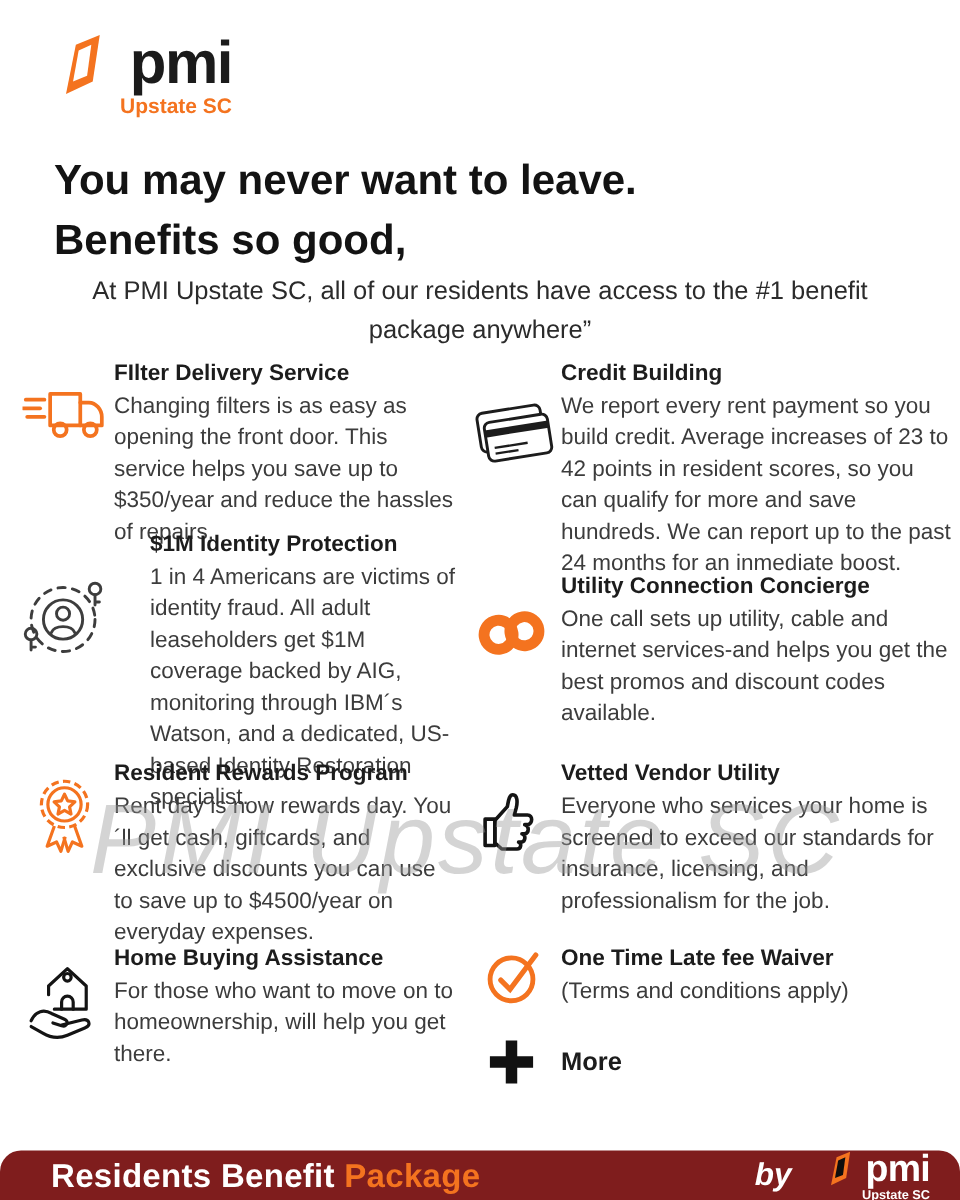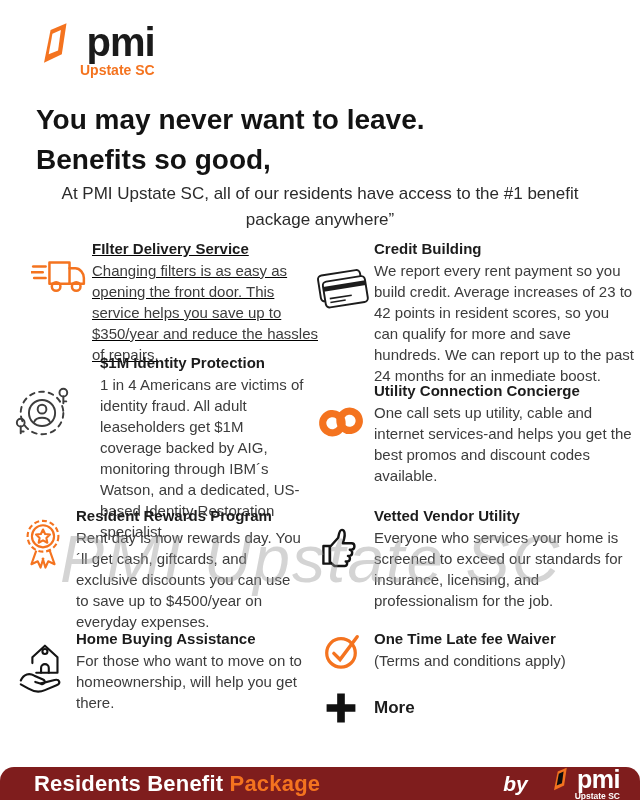--- a/index.html
+++ b/index.html
@@ -15,21 +15,21 @@
   
   .headline{position:absolute;left:36px;top:100px;font-size:28px;font-weight:700;color:#131313;line-height:40px;}
   .subtitle{position:absolute;left:0;right:0;top:181px;text-align:center;font-size:17px;color:#2b2b2b;line-height:26px;padding:0 48px;}
 
   
   .benefit{position:absolute;display:flex;z-index:1;}
   .bicon{flex:0 0 66px;display:flex;justify-content:center;align-items:flex-start;}
   .btext{flex:1;}
   .btitle{font-size:15px;font-weight:700;color:#1c1c1c;line-height:21px;margin-bottom:1px;}
   .bbody{font-size:15px;color:#3c3c3c;line-height:21px;}
-  .pos-filter {left:26px; top:238px;width:292px;text-decoration:underline;}
+  .pos-filter {left:10px; top:238px;width:292px;}
   .pos-credit {left:308px;top:238px;width:328px;}
   .pos-identity{left:10px; top:352px;width:296px;gap:24px;}
   .pos-utility {left:308px;top:380px;width:328px;}
   .pos-rewards {left:10px; top:505px;width:296px;}
   .pos-vendor {left:308px;top:505px;width:328px;}
   .pos-home {left:10px; top:628px;width:296px;}
   .pos-latefee {left:308px;top:628px;width:328px;}
   .pos-more {left:308px;top:690px;width:328px;align-items:center;}
   .more-label{font-size:17px;font-weight:700;color:#1c1c1c;}
 

